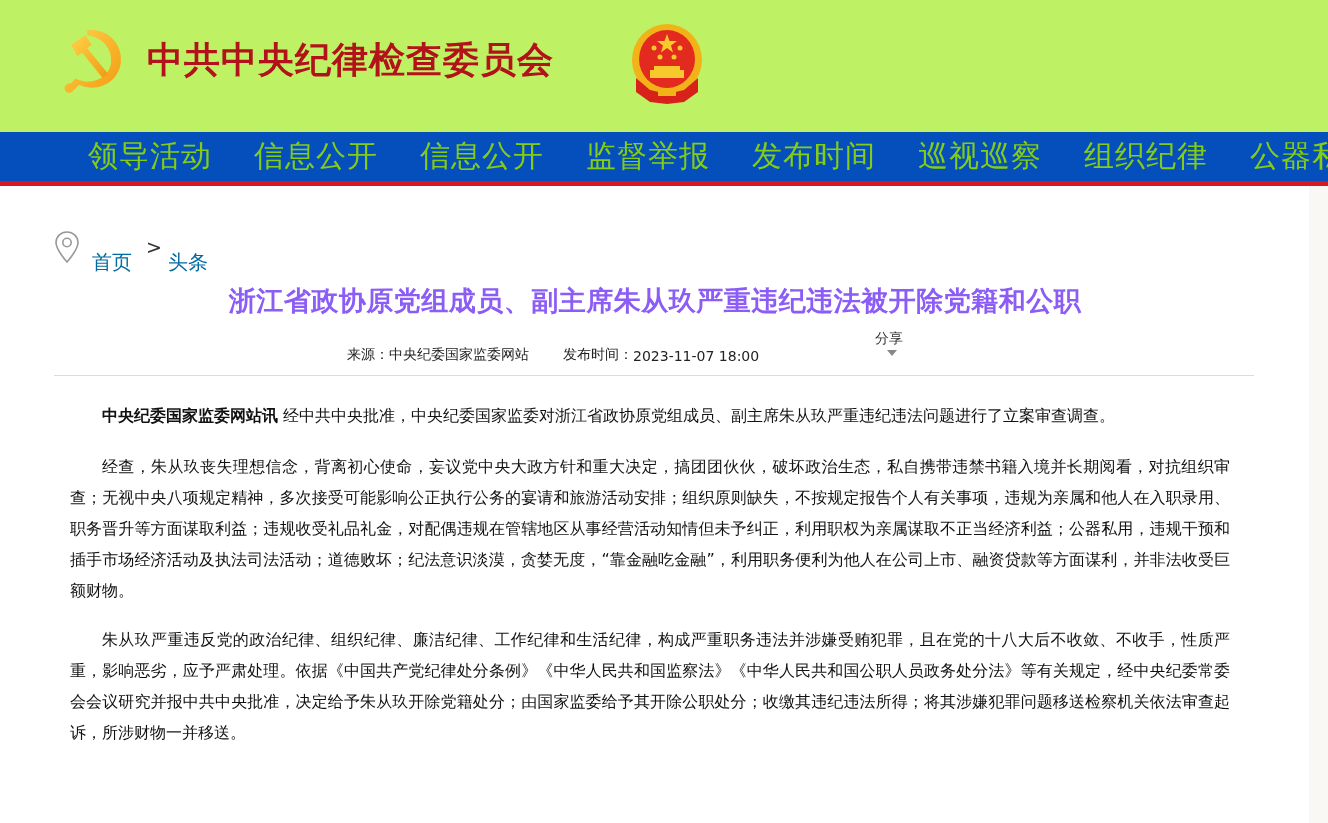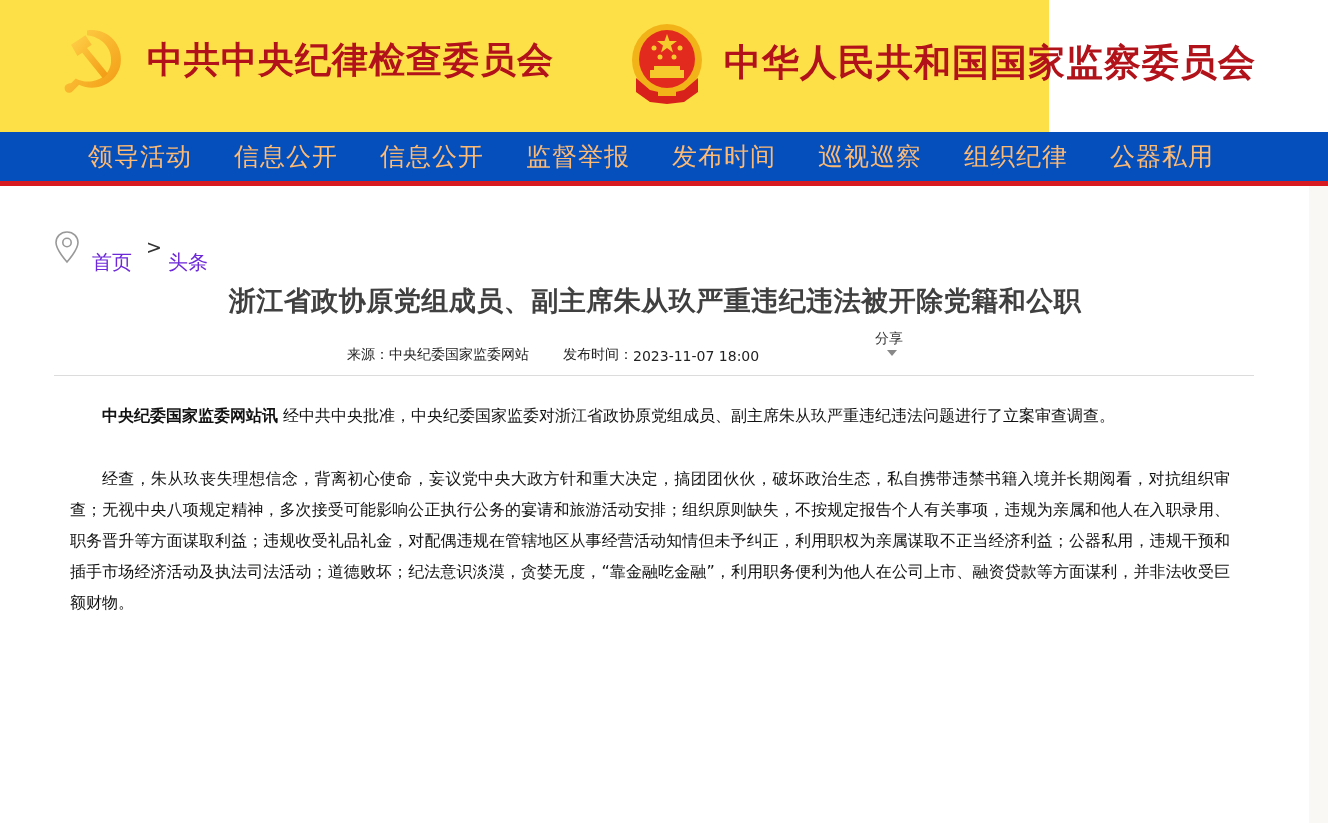--- a/index.html
+++ b/index.html
@@ -1,68 +1,68 @@
 <!DOCTYPE html>
 <html><head>
 <meta charset="utf-8">
 <style>
   * { box-sizing: border-box; margin: 0; padding: 0; }
   html, body { width: 1328px; height: 823px; overflow: hidden; background: #ffffff; }
   body { font-family: "DejaVu Sans", "Liberation Sans", sans-serif; color: #222; position: relative; }
 
   
-  .header { position: absolute; left: 0; top: 0; width: 1049px; height: 132px; background: #fde047; }
+  .header { position: absolute; left: 0; top: 0; width: 1328px; height: 132px; background: #bef264; }
   .brand { position: absolute; display: flex; align-items: center; }
   .brand-left { left: 55px; top: 24px; }
   .brand-right { left: 628px; top: 20px; }
   .brand-title {
     font-family: "DejaVu Serif", "Liberation Serif", serif;
     font-weight: bold; color: #b2131a; font-size: 36px; letter-spacing: 1px;
     white-space: nowrap;
   }
   .brand-left .brand-title { margin-left: 20px; }
   .brand-right .brand-title { margin-left: 18px; font-size: 37px; }
 
   
   .nav { position: absolute; left: 0; top: 132px; width: 1328px; height: 49px; background: #044fbc; }
   .nav-strip { position: absolute; left: 0; top: 181px; width: 1328px; height: 5px; background: #d71a21; }
   .nav-items { position: absolute; left: 88px; top: 0; height: 49px; display: flex; align-items: center; }
   .nav-item {
     font-family: Liberation Sans, sans-serif;
-    color: #fdba74; font-size: 25px; margin-right: 42px; cursor: pointer; white-space: nowrap;
+    color: #84cc16; font-size: 30px; margin-right: 42px; cursor: pointer; white-space: nowrap;
     letter-spacing: 1px;
   }
 
   
   .gutter { position: absolute; left: 1309px; top: 186px; width: 19px; height: 637px; background: #faf8f5; }
 
   
   .breadcrumb { position: absolute; left: 54px; top: 218px; display: flex; align-items: center; font-size: 20px; color: #333; }
   .breadcrumb .pin { width: 26px; height: 34px; margin-right: 12px; }
   .breadcrumb .sep { margin: 0 6px 0 14px; font-size: 19px; }
-  .breadcrumb a { color: #6d28d9; text-decoration: none; cursor: pointer; margin-top: 31px; }
+  .breadcrumb a { color: #0369a1; text-decoration: none; cursor: pointer; margin-top: 31px; }
 
   
   .article-title {
     position: absolute; left: 0; width: 1310px; top: 283px; text-align: center;
-    font-size: 27px; font-weight: bold; color: #404040; letter-spacing: 0.5px;
+    font-size: 27px; font-weight: bold; color: #8b5cf6; letter-spacing: 0.5px;
   }
 
   .share { position: absolute; left: 875px; top: 330px; font-size: 14px; color: #333; display: flex; align-items: center; cursor: pointer; flex-direction: column; }
   .share .caret { width: 0; height: 0; border-left: 5px solid transparent; border-right: 5px solid transparent; border-top: 6px solid #888; margin-left: 5px; margin-top: 2px; }
 
   .meta { position: absolute; left: 347px; top: 346px; font-size: 14px; color: #222; display: flex; align-items: flex-end; }
   .meta .gap { width: 34px; }
 
   .divider { position: absolute; left: 54px; top: 375px; width: 1200px; height: 1px; background: #dcdcdc; }
 
   
   .content { position: absolute; left: 70px; top: 400px; width: 1160px; font-size: 16px; line-height: 31px; color: #111; }
   .content p { text-indent: 2em; margin-bottom: 18px; text-align: justify; }
-  .content p.lead { margin-bottom: 32px; }
+  .content p.lead { margin-bottom: 20px; }
   .content b { font-weight: bold; }
 </style>
 </head>
 <body>
 
 <div class="header">
   <div class="brand brand-left">
     <svg width="72" height="72" viewBox="0 0 90 90">
       <defs>
         <linearGradient id="gold1" x1="0" y1="0" x2="1" y2="1">
@@ -85,21 +85,20 @@
       <polygon points="39,14 41.5,21 49,21 43,25.5 45,32.5 39,28 33,32.5 35,25.5 29,21 36.5,21" fill="#f6c92c"></polygon>
       <circle cx="26" cy="28" r="2.5" fill="#f6c92c"></circle>
       <circle cx="52" cy="28" r="2.5" fill="#f6c92c"></circle>
       <circle cx="32" cy="37" r="2.5" fill="#f6c92c"></circle>
       <circle cx="46" cy="37" r="2.5" fill="#f6c92c"></circle>
       <rect x="26" y="46" width="26" height="4" fill="#f6c92c"></rect>
       <rect x="22" y="50" width="34" height="8" fill="#f6c92c"></rect>
       <path d="M8 58 L22 70 L39 74 L56 70 L70 58 L70 72 L56 82 L39 84 L22 82 L8 72 Z" fill="#d9211c"></path>
       <rect x="30" y="70" width="18" height="6" fill="#f2b318"></rect>
     </svg>
-    <span class="brand-title">中华人民共和国国家监察委员会</span>
   </div>
 </div>
 
 <div class="nav">
   <div class="nav-items">
     <span class="nav-item">领导活动</span>
     <span class="nav-item">信息公开</span>
     <span class="nav-item">信息公开</span>
     <span class="nav-item">监督举报</span>
     <span class="nav-item">发布时间</span>
@@ -135,13 +134,14 @@
   <span class="gap"></span>
   <span>发布时间：</span>
   <span>2023-11-07 18:00</span>
 </div>
 
 <div class="divider"></div>
 
 <div class="content">
   <p class="lead"><b>中央纪委国家监委网站讯</b><span> 经中共中央批准，中央纪委国家监委对浙江省政协原党组成员、副主席朱从玖严重违纪违法问题进行了立案审查调查。</span></p>
   <p>经查，朱从玖丧失理想信念，背离初心使命，妄议党中央大政方针和重大决定，搞团团伙伙，破坏政治生态，私自携带违禁书籍入境并长期阅看，对抗组织审查；无视中央八项规定精神，多次接受可能影响公正执行公务的宴请和旅游活动安排；组织原则缺失，不按规定报告个人有关事项，违规为亲属和他人在入职录用、职务晋升等方面谋取利益；违规收受礼品礼金，对配偶违规在管辖地区从事经营活动知情但未予纠正，利用职权为亲属谋取不正当经济利益；公器私用，违规干预和插手市场经济活动及执法司法活动；道德败坏；纪法意识淡漠，贪婪无度，“靠金融吃金融”，利用职务便利为他人在公司上市、融资贷款等方面谋利，并非法收受巨额财物。</p>
+  <p>朱从玖严重违反党的政治纪律、组织纪律、廉洁纪律、工作纪律和生活纪律，构成严重职务违法并涉嫌受贿犯罪，且在党的十八大后不收敛、不收手，性质严重，影响恶劣，应予严肃处理。依据《中国共产党纪律处分条例》《中华人民共和国监察法》《中华人民共和国公职人员政务处分法》等有关规定，经中央纪委常委会会议研究并报中共中央批准，决定给予朱从玖开除党籍处分；由国家监委给予其开除公职处分；收缴其违纪违法所得；将其涉嫌犯罪问题移送检察机关依法审查起诉，所涉财物一并移送。</p>
 </div>
 
 </body></html>

